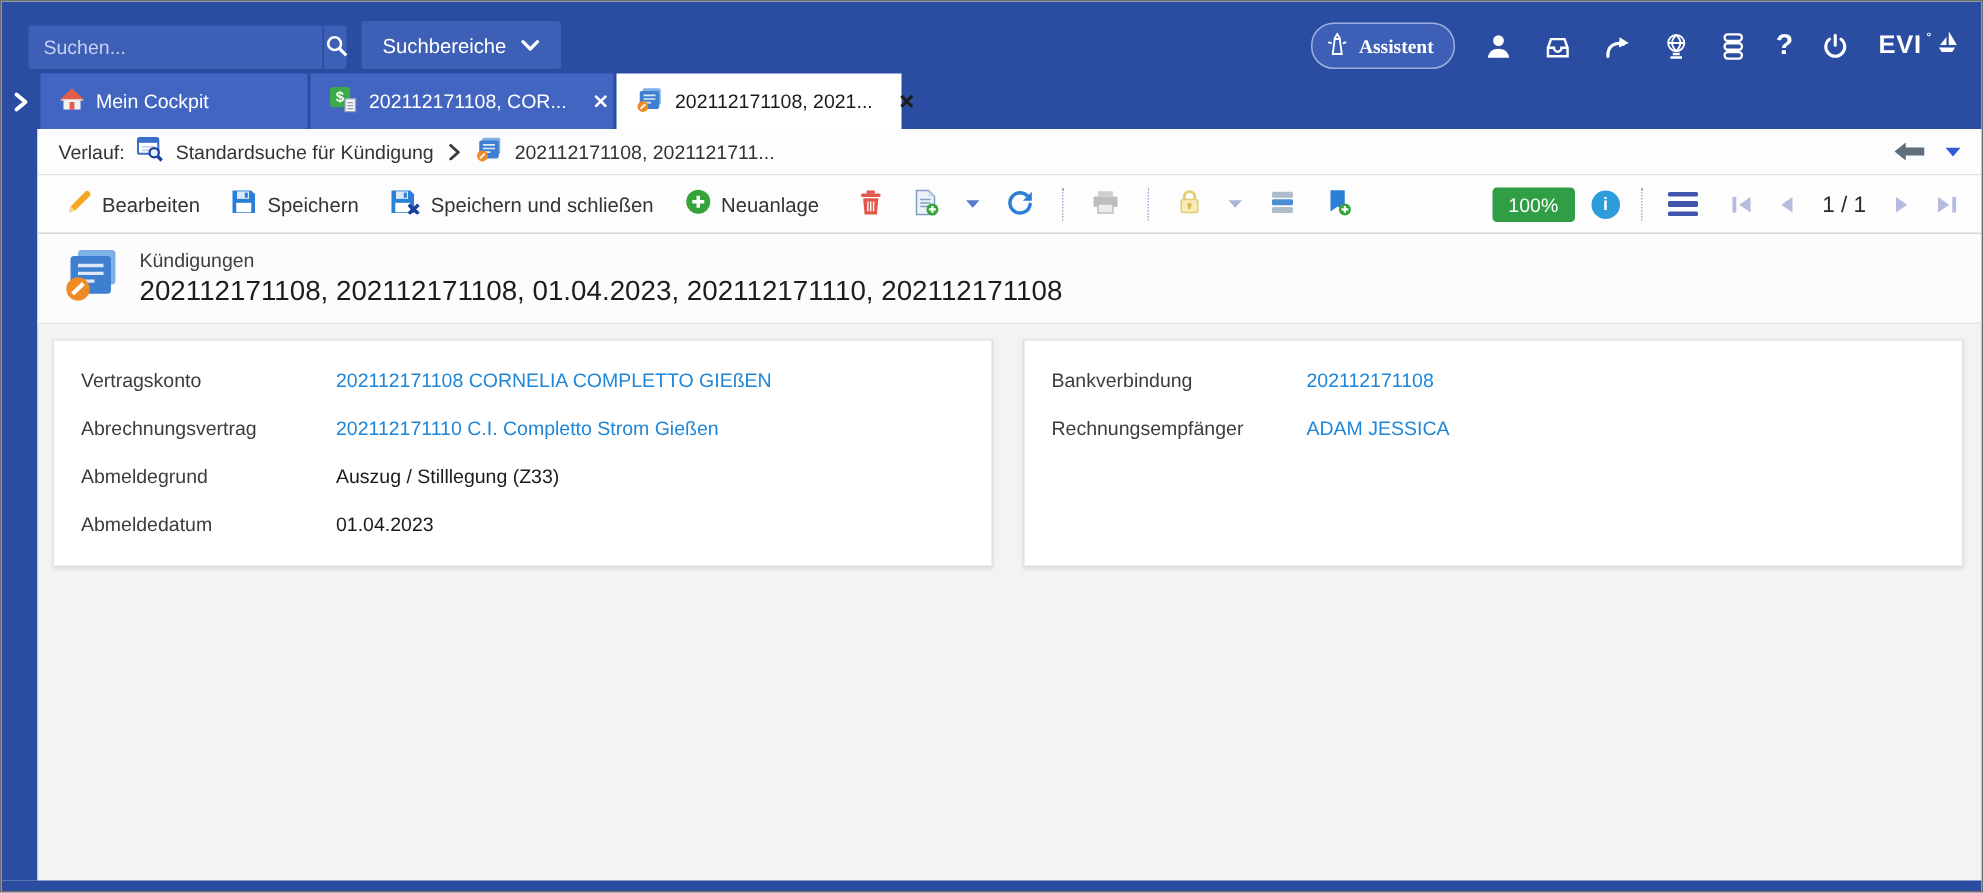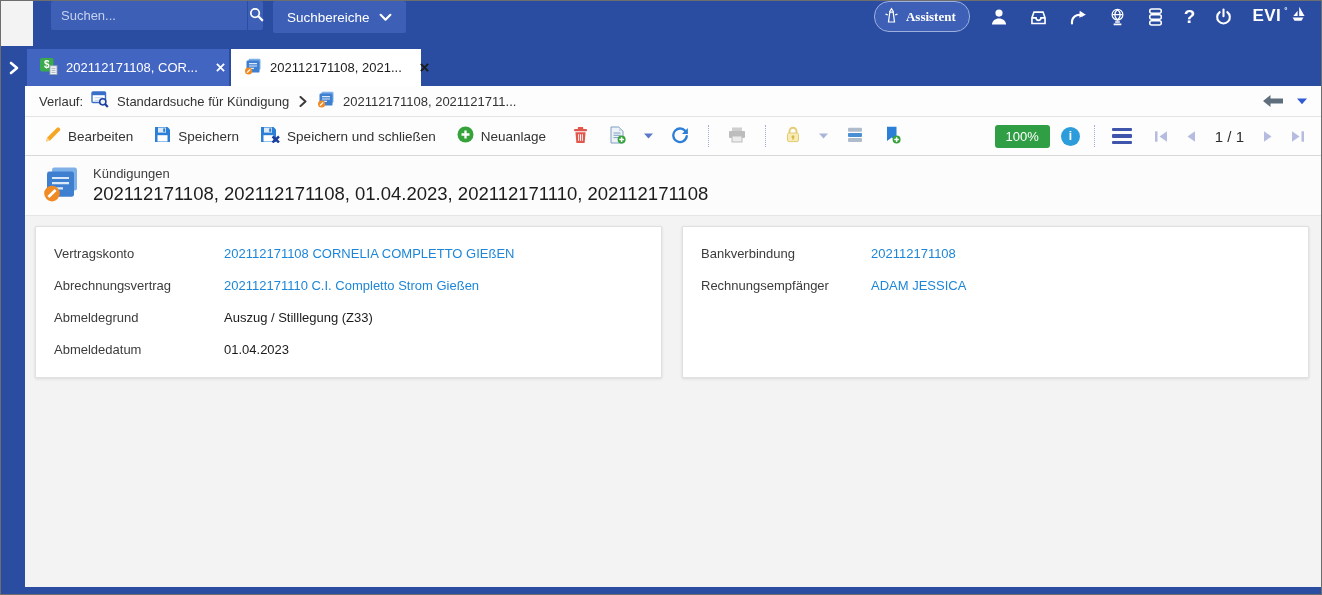--- a/index.html
+++ b/index.html
@@ -1,22 +1,22 @@
 <!DOCTYPE html>
 <html><head>
 <meta charset="utf-8">
 <style>
   * { box-sizing: border-box; margin: 0; padding: 0; }
   body { font-family: "Liberation Sans", sans-serif; background:#888; }
   .window{ width:1322px; height:595px; border:1px solid #6e6e6e; display:flex; flex-direction:column;
            background:#f3f3f3; overflow:hidden; position:relative; }
 
   
-  .topbar{ height:45px; flex:0 0 45px; background:#2b4da1; display:flex; align-items:flex-start;
-           padding:0 16px 0 18px; gap:10px;margin-left:32px; }
+  .topbar{ height:45px; flex:0 0 45px; background:#2b4da1; display:flex; align-items:flex-end;
+           padding:0 16px 0 18px; gap:10px; }
   .search-box{ width:212px; height:29px; background:#3d5fb5; border-radius:2px; display:flex; align-items:stretch; }
   .search-box input{ flex:1; background:transparent; border:none; outline:none; color:#fff;
            font-size:13px; padding:0 10px; font-family:inherit; }
   .search-box input::placeholder{ color:#c6d1ef; }
   .search-btn{ width:38px; border:none; background:transparent; border-left:1px solid #2b4da1;
            display:flex; align-items:center; justify-content:center; cursor:pointer; }
   .scope-btn{ height:29px; background:#3d5fb5; border:none; border-radius:2px; color:#fff;
            font-size:13.5px; font-family:inherit; padding:16px 14px; display:flex; align-items:center; gap:9px; cursor:pointer; }
   .topbar-right{ margin-left:auto; display:flex; align-items:center; gap:19px; }
   .assistant{ display:flex; align-items:center; gap:7px; background:#3d5fb5; border:1px solid #9db0dd;
@@ -176,20 +176,30 @@
     </div>
   </header>
 
   <nav class="tabbar">
     <button class="expand-btn">
       <svg width="12" height="14" viewBox="0 0 12 14">
           <polyline points="3,2 9,7 3,12" fill="none" stroke="#fff" stroke-width="2.6" stroke-linecap="round" stroke-linejoin="round"></polyline>
         </svg>
     </button>
 
+    <div class="tab" style="width:178px">
+      <span>
+        <svg width="16" height="15" viewBox="0 0 16 15">
+            <path d="M8 1 0 8h2.3v6h11.4V8H16z" fill="#efefef"></path>
+            <path d="M8 0l8 7.2H0z" fill="#e25c4a"></path>
+            <rect x="6.4" y="9" width="3.2" height="5" fill="#e25c4a"></rect>
+          </svg>
+      </span>
+      <span>Mein Cockpit</span>
+    </div>
 
     <div class="tab" style="width:202px">
       <span>
         <svg width="18" height="17" viewBox="0 0 18 17">
             <rect x="0" y="0" width="13.5" height="13.5" rx="2" fill="#3aaa4a"></rect>
             <text x="6.7" y="10.3" font-size="10" font-weight="bold" fill="#fff" text-anchor="middle" font-family="Liberation Sans, sans-serif">$</text>
             <rect x="10" y="7.8" width="7" height="8.7" fill="#f4f6f8" stroke="#93a2b2" stroke-width=".9"></rect>
             <path d="M11.5 10.4h4M11.5 12.4h4M11.5 14.4h4" stroke="#93a2b2" stroke-width=".8"></path>
           </svg>
       </span>

